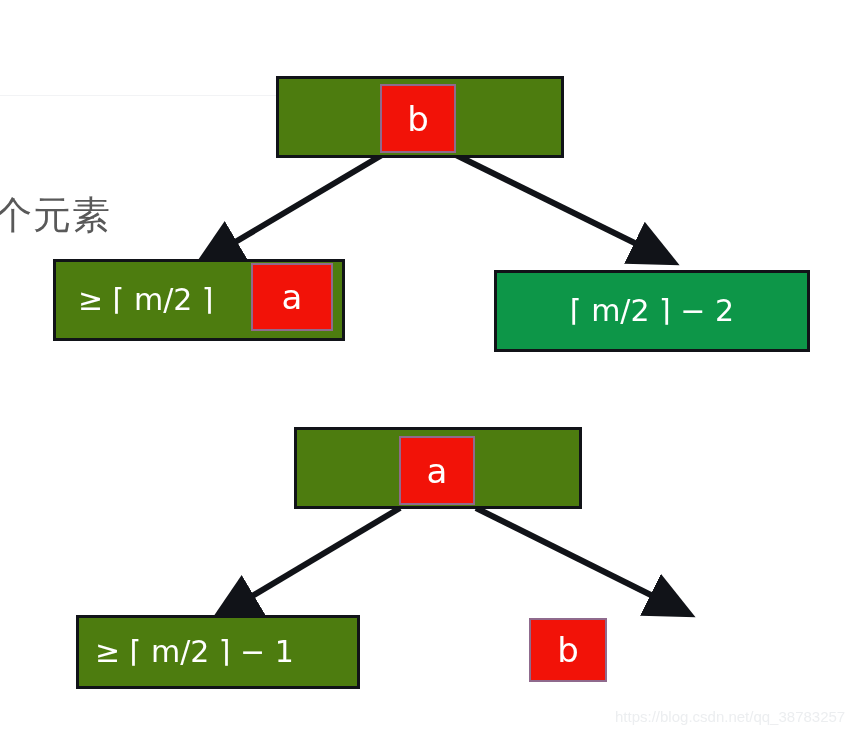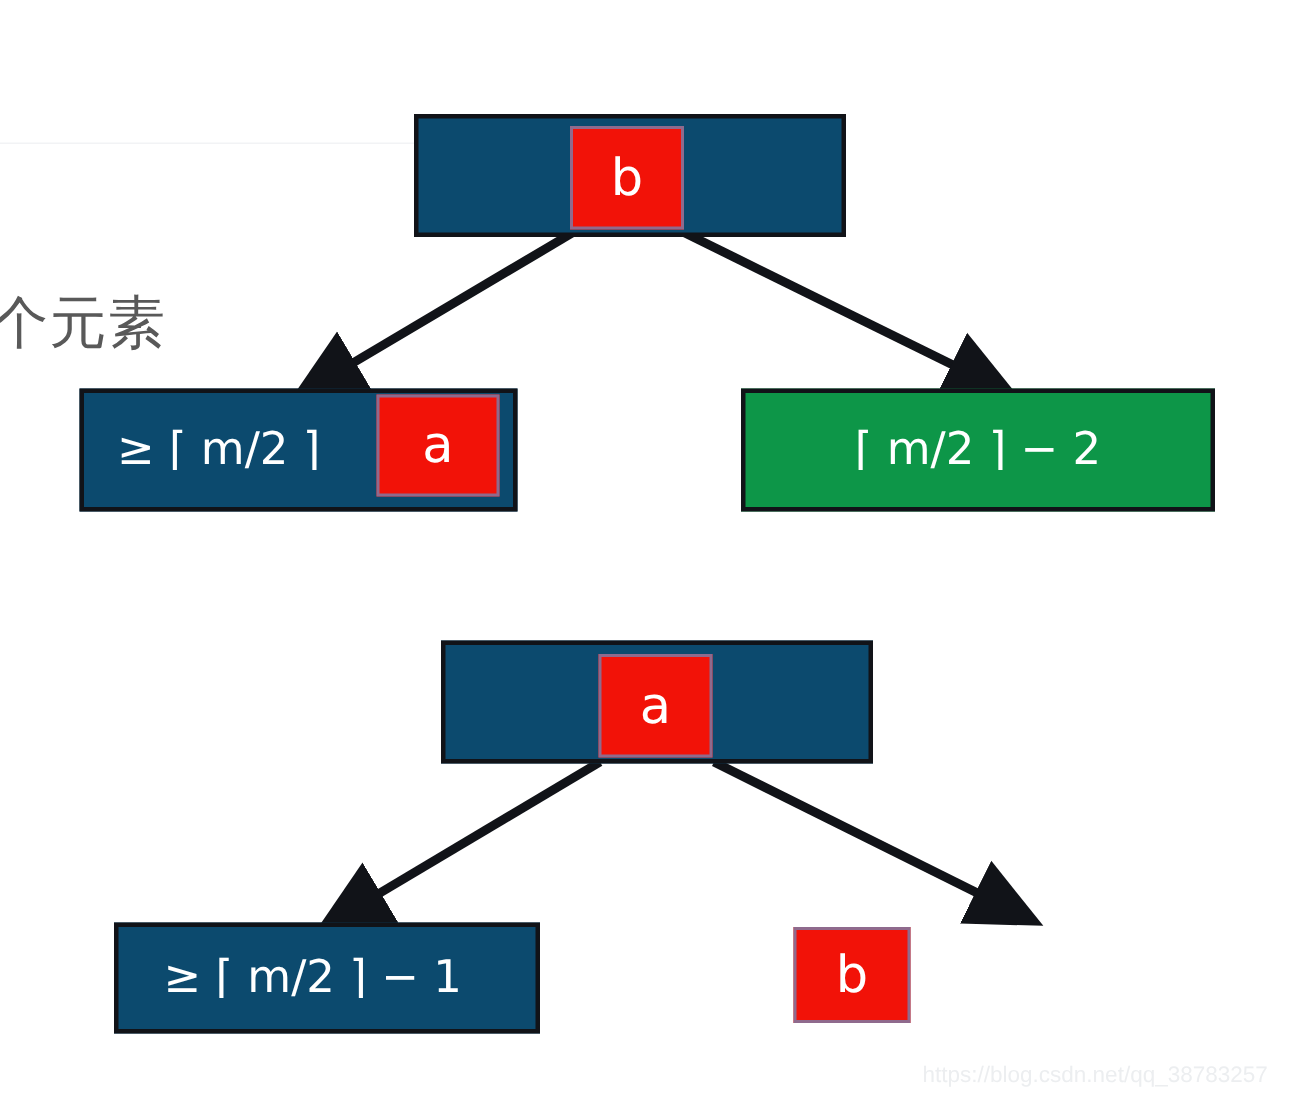--- a/index.html
+++ b/index.html
@@ -36,21 +36,21 @@
     position: absolute;
     box-sizing: border-box;
     border: 3px solid #111318;
     display: flex;
     align-items: center;
     color: #ffffff;
     font-size: 30px;
     font-family: "DejaVu Sans", sans-serif;
     white-space: nowrap;
   }
-  .node.blue  { background: #0c4a6e; }
+  .node.blue  { background: #4d7c0f; }
   .node.green { background: #0d9648; }
   .node.center { justify-content: center; }
   .node-label {
     letter-spacing: 1.5px;
     line-height: 1;
   }
   .key-chip {
     position: absolute;
     box-sizing: border-box;
     background: #f21208;
@@ -104,30 +104,30 @@
   <div class="node blue" style="left:276px; top:76px; width:288px; height:82px;">
     <span class="node-label"></span>
   </div>
   <div class="key-chip" style="left:380px; top:84px; width:76px; height:69px;">b</div>
 
   <div class="node blue" style="left:53px; top:259px; width:292px; height:82px; padding-left:22px;">
     <span class="node-label ceil">≥ ⌈ m/2 ⌉</span>
   </div>
   <div class="key-chip" style="left:251px; top:263px; width:82px; height:68px;">a</div>
 
-  <div class="node green center" style="left:494px; top:259px; width:316px; height:82px;">
+  <div class="node green center" style="left:494px; top:270px; width:316px; height:82px;">
     <span class="node-label ceil">⌈ m/2 ⌉ − 2</span>
   </div>
 
   <div class="node blue" style="left:294px; top:427px; width:288px; height:82px;">
     <span class="node-label"></span>
   </div>
   <div class="key-chip" style="left:399px; top:436px; width:76px; height:69px;">a</div>
 
-  <div class="node blue" style="left:76px; top:615px; width:284px; height:74px; padding-left:30px;">
+  <div class="node blue" style="left:76px; top:615px; width:284px; height:74px; padding-left:16px;">
     <span class="node-label ceil">≥ ⌈ m/2 ⌉ − 1</span>
   </div>
 
   <div class="key-chip" style="left:529px; top:618px; width:78px; height:64px;">b</div>
 
   <div class="watermark" style="left:615px; top:708px;">https://blog.csdn.net/qq_38783257</div>
 
 </div>
 
 </body></html>

